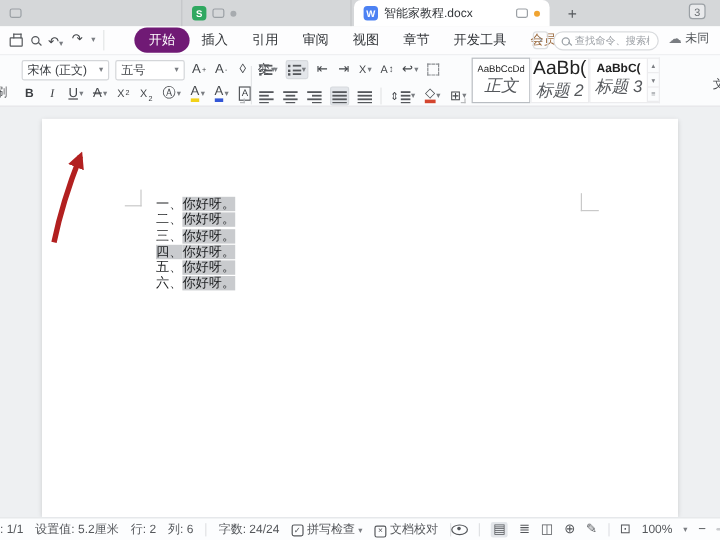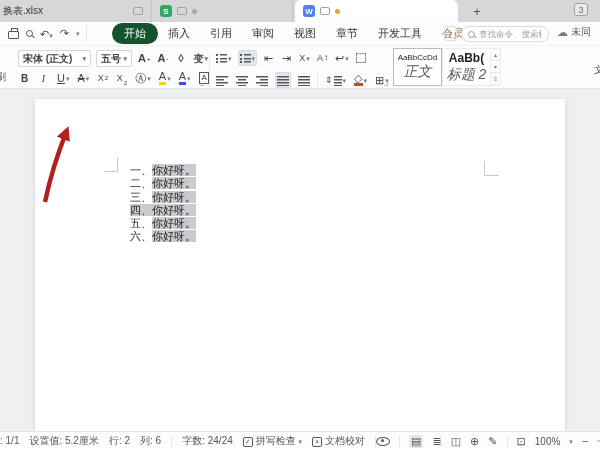--- a/index.html
+++ b/index.html
@@ -39,21 +39,21 @@
   .iprint::before { content:""; position:absolute; top:-4px; left:2px; width:5px; height:3px;
                     border:1.2px solid #55585c; border-bottom:none; }
   .mag { width:7px; height:7px; border:1.3px solid #55585c; border-radius:50%; position:relative; }
   .mag::after { content:""; position:absolute; width:4px; height:1.3px; background:#55585c;
                 transform:rotate(45deg); right:-3px; bottom:-1px; }
   .muted { color:#b8bbbe; }
   .caret { font-size:7px; color:#7a7d82; line-height:1; }
   .vdiv { width:1px; background:#e3e5e7; align-self:stretch; margin:3px 0; }
   .mtabs { position:absolute; left:112px; top:0; height:23px; display:flex; align-items:center; gap:0; }
   .mtab { font-size:11px; color:#33363a; padding:2px 10px; white-space:nowrap; }
-  .mtab.active { background:#14532d; color:#fff; border-radius:11px; padding:3px 12px; }
+  .mtab.active { background:#701a75; color:#fff; border-radius:11px; padding:3px 12px; }
   .mtab.vip { color:#9c6b3f; }
   .moretabs { position:absolute; left:444px; top:4px; width:13px; height:15px; border:1px solid #dcdee0;
               border-radius:3px; color:#7a7d82; font-size:10px; display:flex; align-items:center; justify-content:center; }
   .search { position:absolute; left:461px; top:4px; width:88px; height:16px; border:1px solid #d9dbde;
             border-radius:8px; background:#fff; display:flex; align-items:center; gap:4px; padding:0 6px; }
   .search .mag { border-color:#9aa0a6; }
   .search .mag::after { background:#9aa0a6; }
   .search input { border:none; outline:none; width:62px; font-size:8.5px; color:#55585c;
                   font-family:"Liberation Sans",sans-serif; background:transparent; }
   .search input::placeholder { color:#9ca0a5; }
@@ -111,21 +111,21 @@
   .shade { border-bottom:3px solid #d4452f; line-height:9px; }
   .grip { position:absolute; width:4px; height:4px; border-right:1px solid #b9bbbd; border-bottom:1px solid #b9bbbd; }
   .gallery { position:absolute; left:393px; top:2px; display:flex; }
   .style-card { width:49px; height:38px; background:#fff; border:1px solid #ececee; display:flex;
                 flex-direction:column; align-items:center; justify-content:center; gap:1px; }
   .style-card.sel { border:1px solid #b9bdc2; }
   .style-card .prev { color:#222; white-space:nowrap; overflow:hidden; max-width:47px; }
   .style-card .sname { font-size:14px; color:#55585c; white-space:nowrap;font-style:italic; }
   .p-normal { font-size:8px; }
   .p-h1 { font-size:15px; font-weight:bold; }
-  .p-h2 { font-size:12px; font-weight:bold; }
+  .p-h2 { font-size:16px; font-weight:normal; }
   .p-h3 { font-size:10px; font-weight:bold; }
   .gal-arrows { width:10px; height:38px; display:flex; flex-direction:column; border:1px solid #ececee; border-left:none; }
   .gal-arrows div { flex:1; display:flex; align-items:center; justify-content:center; font-size:6px; color:#7a7d82; border-bottom:1px solid #ececee; }
   .frag-right { position:absolute; left:594px; top:17px; font-size:10px; color:#44474b; }
 
   
   .docarea { position:absolute; top:89px; left:0; width:600px; height:342px; background:#eef0f2; }
   .page { position:absolute; left:35px; top:10px; width:530px; height:332px; background:#fff;
           box-shadow:0 1px 4px rgba(0,0,0,0.15); }
   .mmark-l { position:absolute; left:69px; top:59px; width:14px; height:14px;
@@ -155,30 +155,30 @@
   .vico.act { background:#e3e6ea; border-radius:2px; padding:1px 2px; }
   .slider { width:26px; height:2px; background:#c9cbce; border-radius:1px; }
 </style>
 </head>
 <body>
 
 <div id="app">
 
   <div class="tabbar">
     <div class="ftab t1">
-      <span class="lbl">换表.xlsx</span>
       <span class="monico"></span>
     </div>
     <div class="ftab t2">
       <span class="appbadge badge-s">S</span>
       <span class="monico"></span>
       <span class="dot gray"></span>
     </div>
     <div class="ftab t3">
       <span class="appbadge badge-w">W</span>
+      <span class="lbl">智能家教程.docx</span>
       <span class="monico"></span>
       <span class="dot orange"></span>
     </div>
     <div class="newtab">+</div>
     <div class="winbadge">3</div>
   </div>
 
   <div class="menubar">
     <div class="qat">
       <span class="iprint"></span>
@@ -205,26 +205,26 @@
     </div>
     <div class="sync">
       <span class="cloudg">☁</span>
       <span>未同</span>
     </div>
   </div>
 
   <div class="toolbar">
     <span class="frag-left">刷</span>
 
-    <div class="trow" style="left:18px; top:4px; gap:5px;font-weight:bold;">
+    <div class="trow" style="left:18px; top:4px; gap:5px;">
       <div class="dd" style="width:73px;">
         <span>宋体 (正文)</span>
         <span class="caret">▾</span>
       </div>
-      <div class="dd" style="width:36px;">
+      <div class="dd" style="width:58px;">
         <span>五号</span>
         <span class="caret">▾</span>
       </div>
       <span class="tbtn">
           <span class="glyph">A</span>
           <span class="mark">+</span>
         </span>
       <span class="tbtn">
           <span class="glyph">A</span>
           <span class="mark">-</span>
@@ -344,20 +344,24 @@
     <span class="grip" style="left:384px; top:36px;"></span>
 
     <div class="gallery">
       <div class="style-card sel">
         <span class="prev p-normal">AaBbCcDd</span>
         <span class="sname">正文</span>
       </div>
       <div class="style-card">
         <span class="prev p-h2">AaBb(</span>
         <span class="sname">标题 2</span>
+      </div>
+      <div class="style-card">
+        <span class="prev p-h3">AaBbC(</span>
+        <span class="sname">标题 3</span>
       </div>
       <div class="gal-arrows">
         <div>▴</div>
         <div>▾</div>
         <div>≡</div>
       </div>
     </div>
     <span class="frag-right">文</span>
   </div>
 

